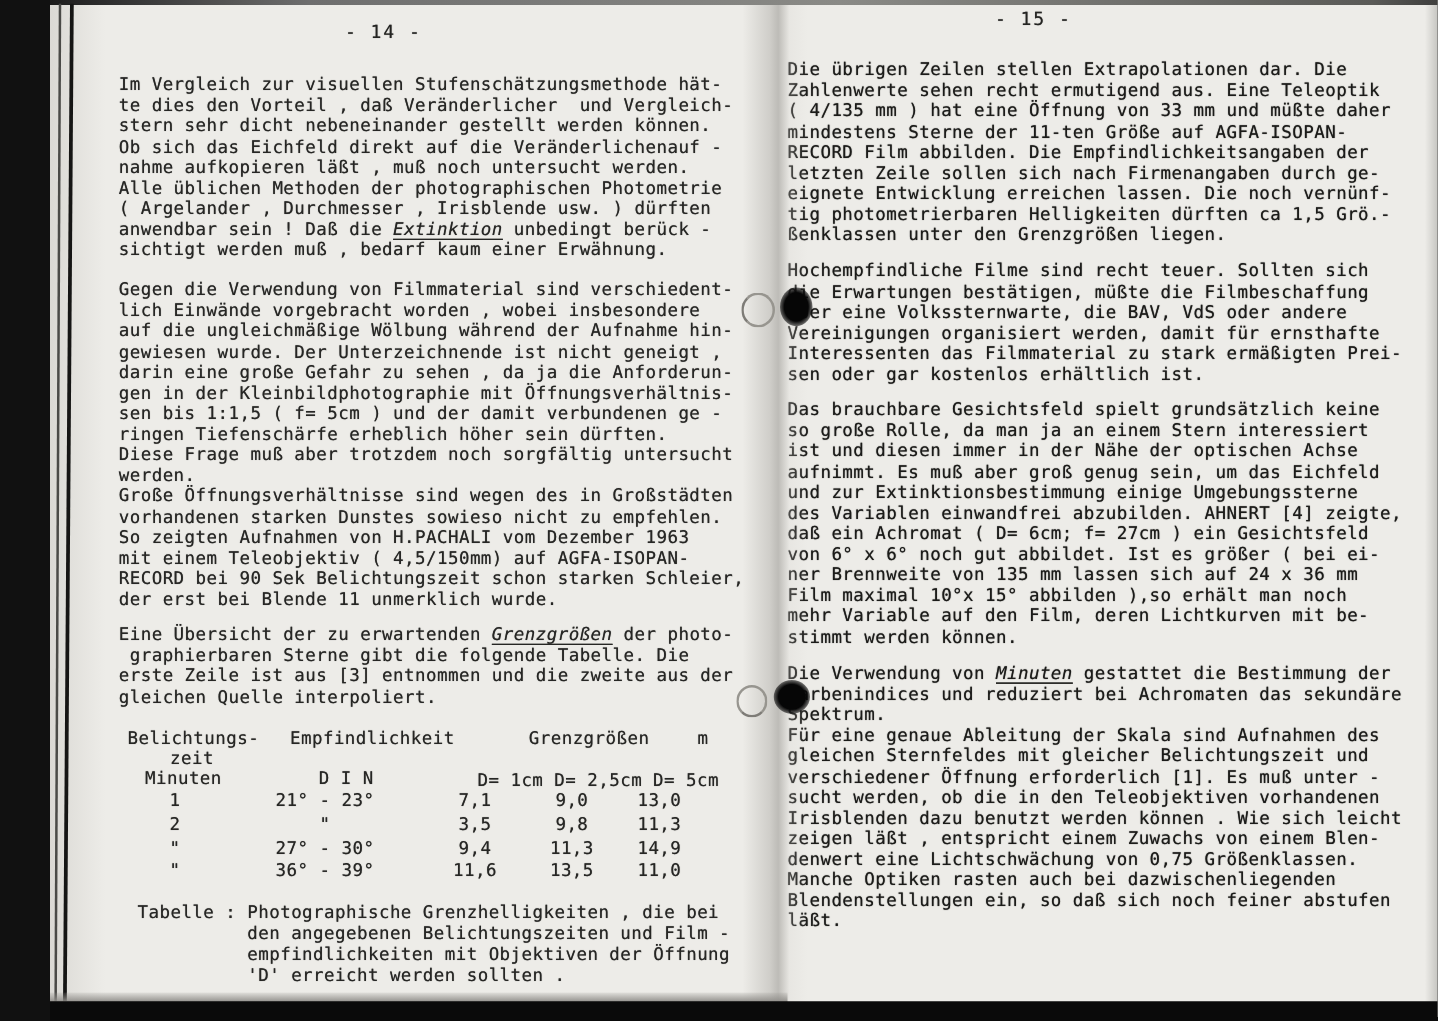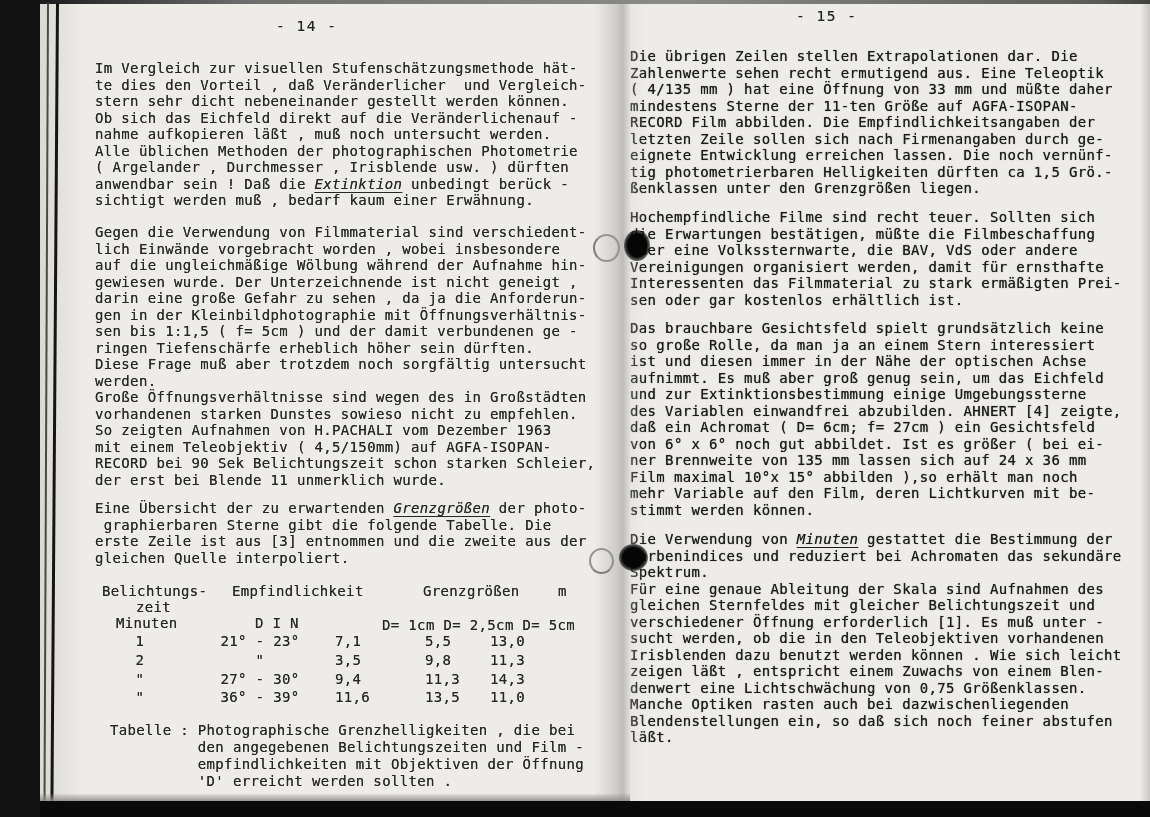--- a/index.html
+++ b/index.html
@@ -44,21 +44,21 @@
   u{text-underline-offset:2.5px;font-style:italic;}
   .pagenum{position:absolute;font-size:14.5px;letter-spacing:1.5px;color:#242422;
     text-shadow:0 0 0.6px rgba(35,35,33,0.7);}
   .th{position:absolute;white-space:pre;font-size:14px;letter-spacing:0.35px;color:#262624;
     text-shadow:0 0 0.6px rgba(35,35,33,0.7);}
   .tbody{position:absolute;left:55px;top:633px;width:480px;display:grid;
     grid-template-columns:90px 150px 90px 65px 75px;grid-auto-rows:18.8px;}
   .tcell{font-size:14px;letter-spacing:0.35px;color:#262624;
     text-shadow:0 0 0.6px rgba(35,35,33,0.7);white-space:pre;}
   .tcell.c0,.tcell.c1{text-align:center;}
-  .tcell.c2,.tcell.c3,.tcell.c4{text-align:left;}
+  .tcell.c2,.tcell.c3,.tcell.c4{text-align:center;}
 </style>
 </head>
 <body>
 
 <div class="canvas">
 
   <div>
     <div class="pagenum" style="left:236px;top:18px">- 14 -</div>
 
     <div class="para" style="left:55px;top:60px">Im Vergleich zur visuellen Stufenschätzungsmethode hät-
@@ -101,32 +101,32 @@
       <span class="th" style="left:215px;top:615px">D I N</span>
       <span class="th" style="left:383px;top:583px">Grenzgrößen</span>
       <span class="th" style="left:518px;top:583px">m</span>
       <span class="th" style="left:342px;top:617px">D= 1cm D= 2,5cm D= 5cm</span>
     </div>
 
     <div class="tbody">
         <span class="tcell c0">1</span>
         <span class="tcell c1">21° - 23°</span>
         <span class="tcell c2">7,1</span>
-        <span class="tcell c3">5,5</span>
+        <span class="tcell c3">9,0</span>
         <span class="tcell c4">13,0</span>
         <span class="tcell c0">2</span>
         <span class="tcell c1">"</span>
         <span class="tcell c2">3,5</span>
         <span class="tcell c3">9,8</span>
         <span class="tcell c4">11,3</span>
         <span class="tcell c0">"</span>
         <span class="tcell c1">27° - 30°</span>
         <span class="tcell c2">9,4</span>
         <span class="tcell c3">11,3</span>
-        <span class="tcell c4">14,3</span>
+        <span class="tcell c4">14,9</span>
         <span class="tcell c0">"</span>
         <span class="tcell c1">36° - 39°</span>
         <span class="tcell c2">11,6</span>
         <span class="tcell c3">13,5</span>
         <span class="tcell c4">11,0</span>
       </div>
 
     <div class="para" style="left:70px;top:722px;line-height:17px">Tabelle : Photographische Grenzhelligkeiten , die bei
           den angegebenen Belichtungszeiten und Film -
           empfindlichkeiten mit Objektiven der Öffnung

